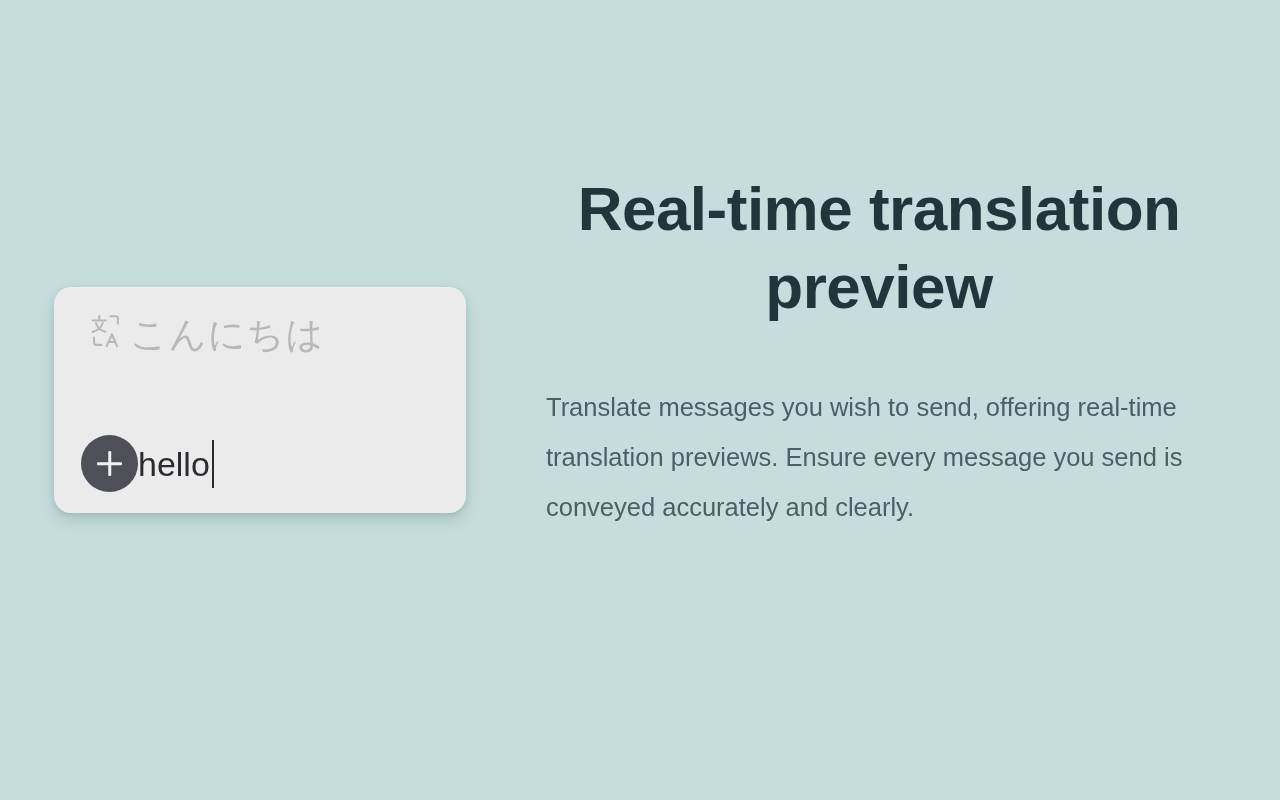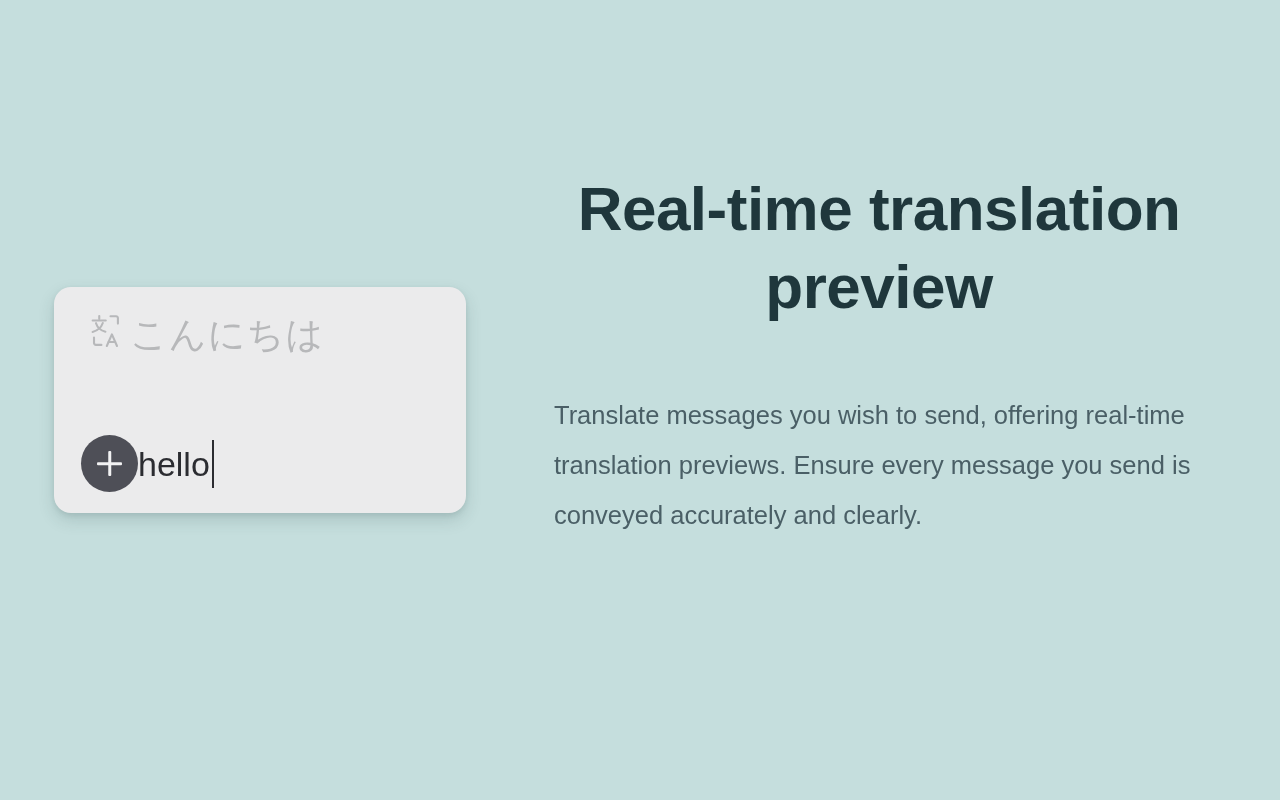--- a/index.html
+++ b/index.html
@@ -153,21 +153,21 @@
     letter-spacing: -0.5px;
     color: #1f373c;
     font-family: "Liberation Sans", "DejaVu Sans", sans-serif;
   }
 
   .subcopy {
     position: absolute;
     left: 0;
     top: 382px;
     width: 655px;
-    margin: 8px;
+    margin: 0;
     text-align: left;
     font-size: 25.5px;
     line-height: 50px;
     font-weight: 400;
     color: #4a5f66;
     font-family: "Liberation Sans", "DejaVu Sans", sans-serif;
   }
 </style>
 </head>
 <body>

